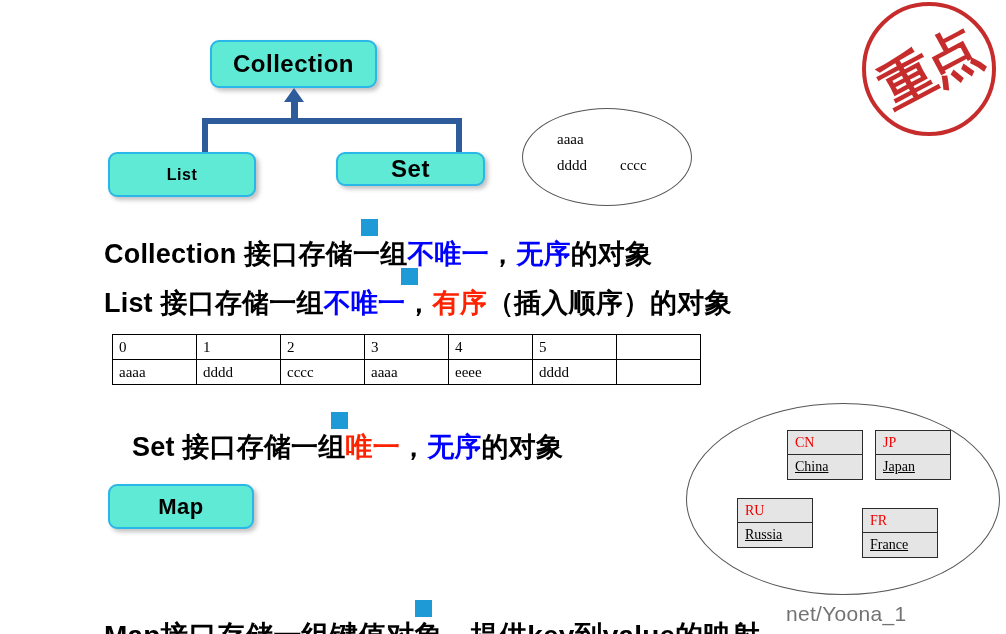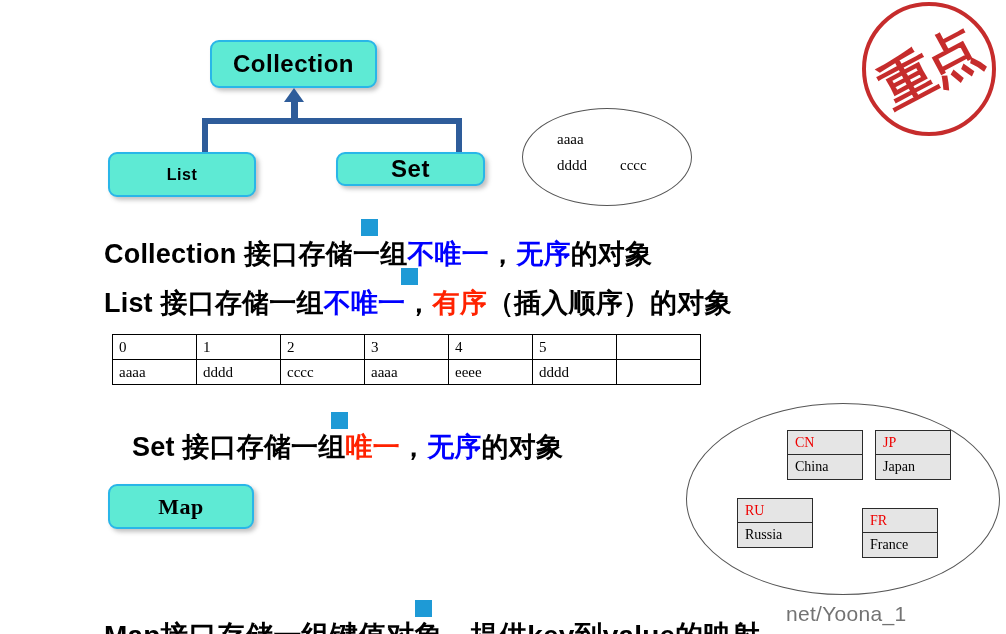--- a/index.html
+++ b/index.html
@@ -31,21 +31,21 @@
     align-items: center;
     justify-content: center;
     font-weight: bold;
     color: #000000;
     letter-spacing: .5px;
     box-shadow: 3px 3px 4px rgba(120,120,120,.45);
   }
   #node-collection { left: 210px; top: 40px;  width: 167px; height: 48px; font-size: 24px; }
   #node-list       { left: 108px; top: 152px; width: 148px; height: 45px; font-size: 16px; }
   #node-set        { left: 336px; top: 152px; width: 149px; height: 34px; font-size: 24px; }
-  #node-map        { left: 108px; top: 484px; width: 146px; height: 45px; font-size: 22px; font-family: Liberation Serif, serif; }
+  #node-map        { left: 108px; top: 484px; width: 146px; height: 45px; font-size: 22px; }
 
   
   .conn { position: absolute; background: #2e5c9a; }
   #conn-horizontal { left: 202px; top: 118px; width: 260px; height: 6px; }
   #conn-left-drop  { left: 202px; top: 118px; width: 6px;  height: 40px; }
   #conn-right-drop { left: 456px; top: 118px; width: 6px;  height: 40px; }
   #conn-stem       { left: 291px; top: 100px; width: 7px;  height: 24px; }
   #conn-arrowhead  {
     position: absolute; left: 284px; top: 88px;
     width: 0; height: 0;
@@ -135,21 +135,21 @@
   }
   .kv-key, .kv-val {
     font-family: "Liberation Serif", serif;
     font-size: 14px;
     height: 24px;
     line-height: 24px;
     padding-left: 7px;
     box-sizing: border-box;
   }
   .kv-key { color: #ee0000; border-bottom: 1.4px solid #2b2b2b; }
-  .kv-val { color: #000000; }
+  .kv-val { color: #000000; text-decoration: underline; }
 
   #kv-cn { left: 787px; top: 430px; }
   #kv-jp { left: 875px; top: 430px; }
   #kv-ru { left: 737px; top: 498px; }
   #kv-fr { left: 862px; top: 508px; }
 
   
   #stamp {
     position: absolute;
     left: 862px; top: 2px;

